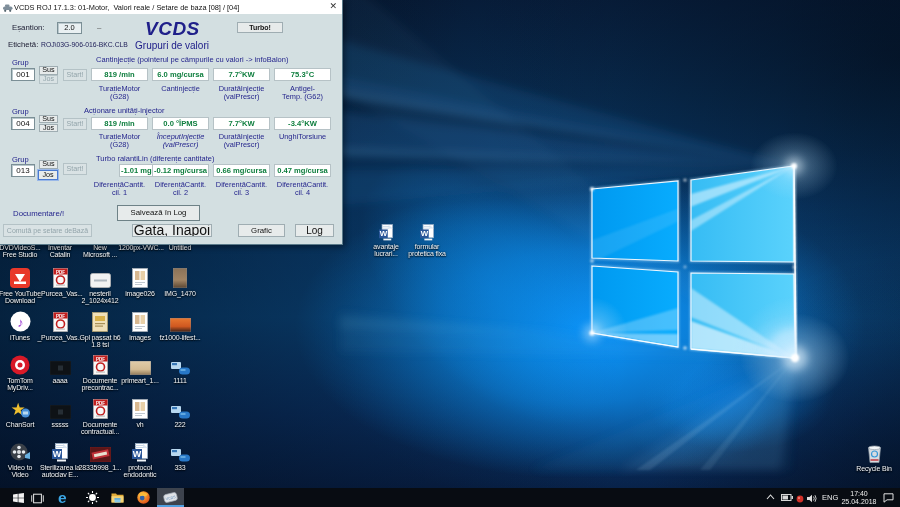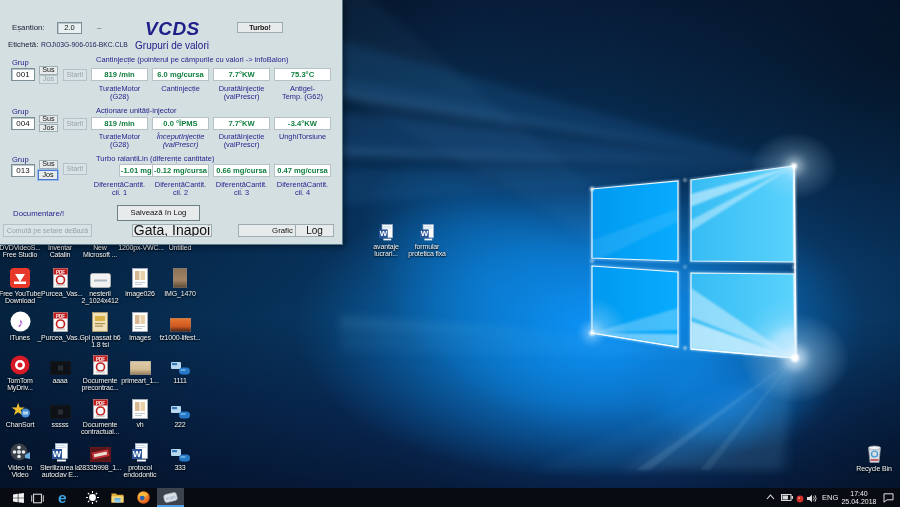--- a/index.html
+++ b/index.html
@@ -526,20 +526,30 @@
           <ellipse cx="7.5" cy="3.8" rx="6" ry="1.8" fill="#f4f6f8" stroke="#9aa4ac" stroke-width="0.7"></ellipse>
           <circle cx="7.5" cy="10" r="3" fill="none" stroke="#3898d8" stroke-width="1.2"></circle>
           <rect x="3.5" y="15" width="8" height="2" fill="#c04048" opacity="0.8"></rect>
         </svg>
       </div>
       <div class="t">Recycle Bin</div>
     </div>
   </div>
 
 <div id="win">
+ <div id="tbar">
+  <svg style="position:absolute;left:3px;top:3.5px" width="10" height="8">
+        <rect x="0" y="2.5" width="9.5" height="3.6" rx="1.8" fill="#7e8e9a"></rect>
+        <rect x="2" y="0.5" width="4.5" height="2.6" rx="1" fill="#7e8e9a"></rect>
+        <circle cx="2.2" cy="6.8" r="1.1" fill="#55656f"></circle>
+        <circle cx="7.2" cy="6.8" r="1.1" fill="#55656f"></circle>
+      </svg>
+  <span class="tt">VCDS ROJ 17.1.3: 01-Motor,&nbsp; Valori reale / Setare de baza [08] / [04]</span>
+  <span class="tx">✕</span>
+ </div>
  <div class="blk" style="left:12px;top:23px;">Eșantion:</div>
  <div class="fld" style="left:57px;top:22px;width:23px;height:10px;background:#e9f0f2;line-height:10px;font-size:7.5px;">2.0</div>
  <div class="blk" style="left:97px;top:23px;color:#555;">–</div>
  <div style="position:absolute;left:145px;top:18px;width:110px;font-size:19px;font-weight:bold;font-style:italic;color:#20208a;letter-spacing:0.5px;">VCDS</div>
  <div style="position:absolute;left:102px;top:39.5px;width:140px;text-align:center;font-size:10px;color:#20208a;">Grupuri de valori</div>
  <div class="btn" style="left:237px;top:21.5px;width:44px;height:9.5px;line-height:9.5px;font-weight:bold;font-size:7px;">Turbo!</div>
  <div class="blk" style="left:8px;top:40px;">Etichetă:</div>
  <div class="blk" style="left:41px;top:41px;font-size:6.8px;color:#21215a;">ROJ\03G-906-016-BKC.CLB</div>
 
  <div class="lbl" style="left:12px;top:58px;">Grup</div>
@@ -555,21 +565,21 @@
  <div class="clab" style="left:84.5px;top:84.5px;">TurațieMotor<br>(G28)</div>
  <div class="clab" style="left:145.5px;top:84.5px;">Cantinjecție</div>
  <div class="clab" style="left:206.5px;top:84.5px;">DuratăInjecție<br>(valPrescr)</div>
  <div class="clab" style="left:267.5px;top:84.5px;">Antigel-<br>Temp. (G62)</div>
 
  <div class="lbl" style="left:12px;top:106.5px;">Grup</div>
  <div class="fld" style="left:11px;top:116.5px;width:22px;height:11px;line-height:11px;">004</div>
  <div class="btn" style="left:39px;top:114.5px;width:17px;height:6.5px;line-height:6.5px;">Sus</div>
  <div class="btn" style="left:39px;top:123.5px;width:17px;height:6.5px;line-height:6.5px;">Jos</div>
  <div class="btn dis" style="left:63px;top:117.5px;width:22px;height:10px;line-height:10px;">Start!</div>
- <div class="lbl" style="left:96px;top:106px;">Acționare unități-injector</div>
+ <div class="lbl" style="left:84px;top:106px;">Acționare unități-injector</div>
  <div class="vbox" style="left:91px;top:116.5px;">819 /min</div>
  <div class="vbox" style="left:152px;top:116.5px;">0.0 °ÎPMS</div>
  <div class="vbox" style="left:213px;top:116.5px;">7.7°KW</div>
  <div class="vbox" style="left:274px;top:116.5px;">-3.4°KW</div>
  <div class="clab" style="left:84.5px;top:133px;">TurațieMotor<br>(G28)</div>
  <div class="clab" style="left:145.5px;top:133px;font-style:italic;">ÎnceputInjecție<br>(valPrescr)</div>
  <div class="clab" style="left:206.5px;top:133px;">DuratăInjecție<br>(valPrescr)</div>
  <div class="clab" style="left:267.5px;top:133px;">UnghiTorsiune</div>
 
  <div class="lbl" style="left:12px;top:155px;">Grup</div>
@@ -584,21 +594,21 @@
  <div class="vbox" style="left:274px;top:164px;">0.47 mg/cursa</div>
  <div class="clab" style="left:84.5px;top:180.5px;">DiferențăCantit.<br>cil. 1</div>
  <div class="clab" style="left:145.5px;top:180.5px;">DiferențăCantit.<br>cil. 2</div>
  <div class="clab" style="left:206.5px;top:180.5px;">DiferențăCantit.<br>cil. 3</div>
  <div class="clab" style="left:267.5px;top:180.5px;">DiferențăCantit.<br>cil. 4</div>
 
  <div class="lbl" style="left:13px;top:209px;font-size:7.8px;">Documentare/!</div>
  <div class="btn" style="left:117px;top:205px;width:81px;height:14px;line-height:14px;font-size:7.8px;border-color:#6e8287;">Salvează în Log</div>
  <div class="btn dis" style="left:3px;top:223.5px;width:87px;height:11.5px;line-height:11.5px;font-size:7px;">Comută pe setare deBază</div>
  <div class="btn" style="left:132px;top:223.5px;width:78px;height:11.5px;line-height:11.5px;font-size:14px;">Gata, Înapoi</div>
- <div class="btn" style="left:238px;top:223.5px;width:45px;height:11.5px;line-height:11.5px;font-size:7.8px;padding-left:21px;">Grafic</div>
+ <div class="btn" style="left:238px;top:223.5px;width:45px;height:11.5px;line-height:11.5px;font-size:7.8px;">Grafic</div>
  <div class="btn" style="left:295px;top:223.5px;width:37px;height:11.5px;line-height:11.5px;font-size:10px;">Log</div>
 </div>
 
 <div id="task">
 <svg style="position:absolute;left:13px;top:5px" width="11" height="10" viewBox="0 0 12 11">
       <polygon points="0,1.6 5.2,0.9 5.2,5.1 0,5.1" fill="#f2f2f2"></polygon>
       <polygon points="5.9,0.8 12,0 12,5.1 5.9,5.1" fill="#f2f2f2"></polygon>
       <polygon points="0,5.9 5.2,5.9 5.2,10.1 0,9.4" fill="#f2f2f2"></polygon>
       <polygon points="5.9,5.9 12,5.9 12,11 5.9,10.2" fill="#f2f2f2"></polygon>
     </svg>

